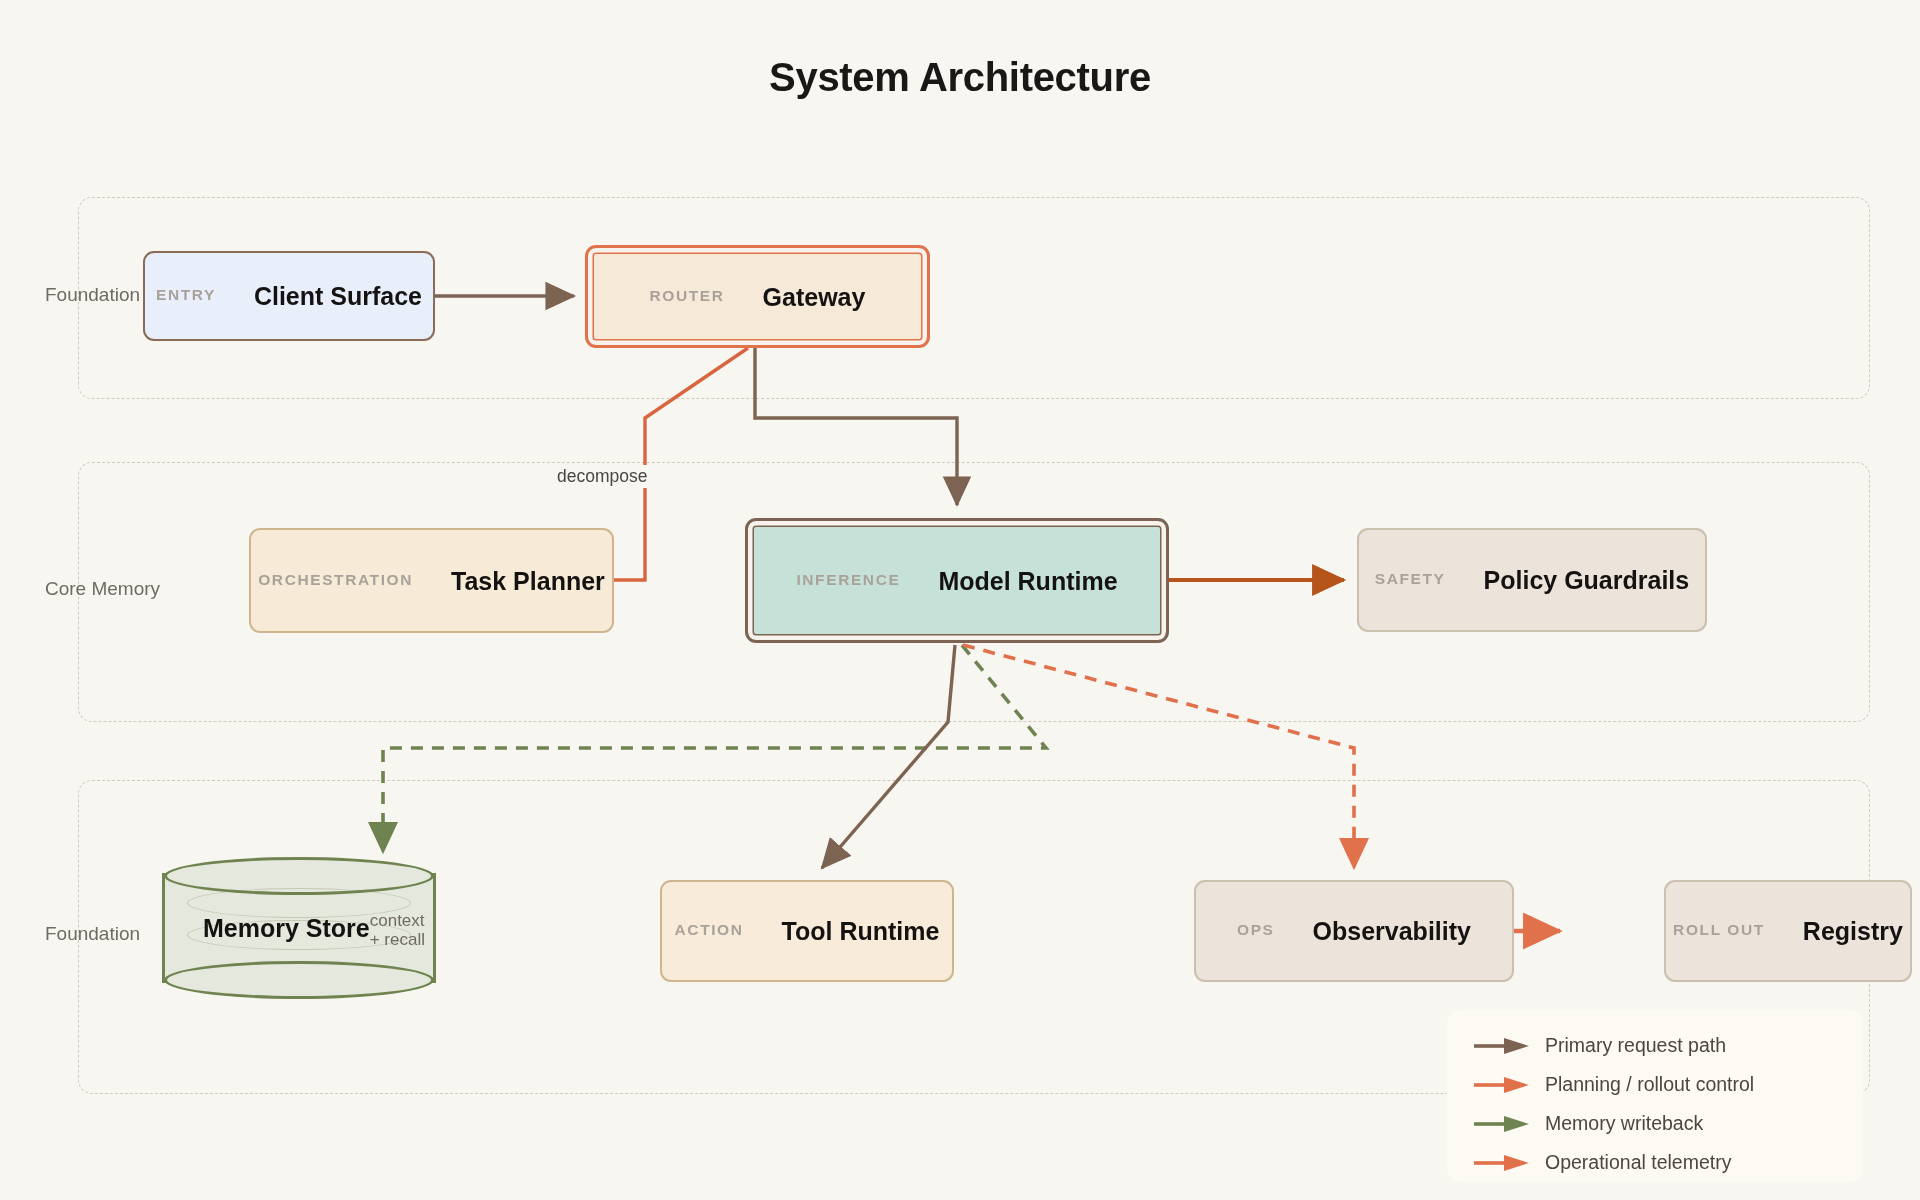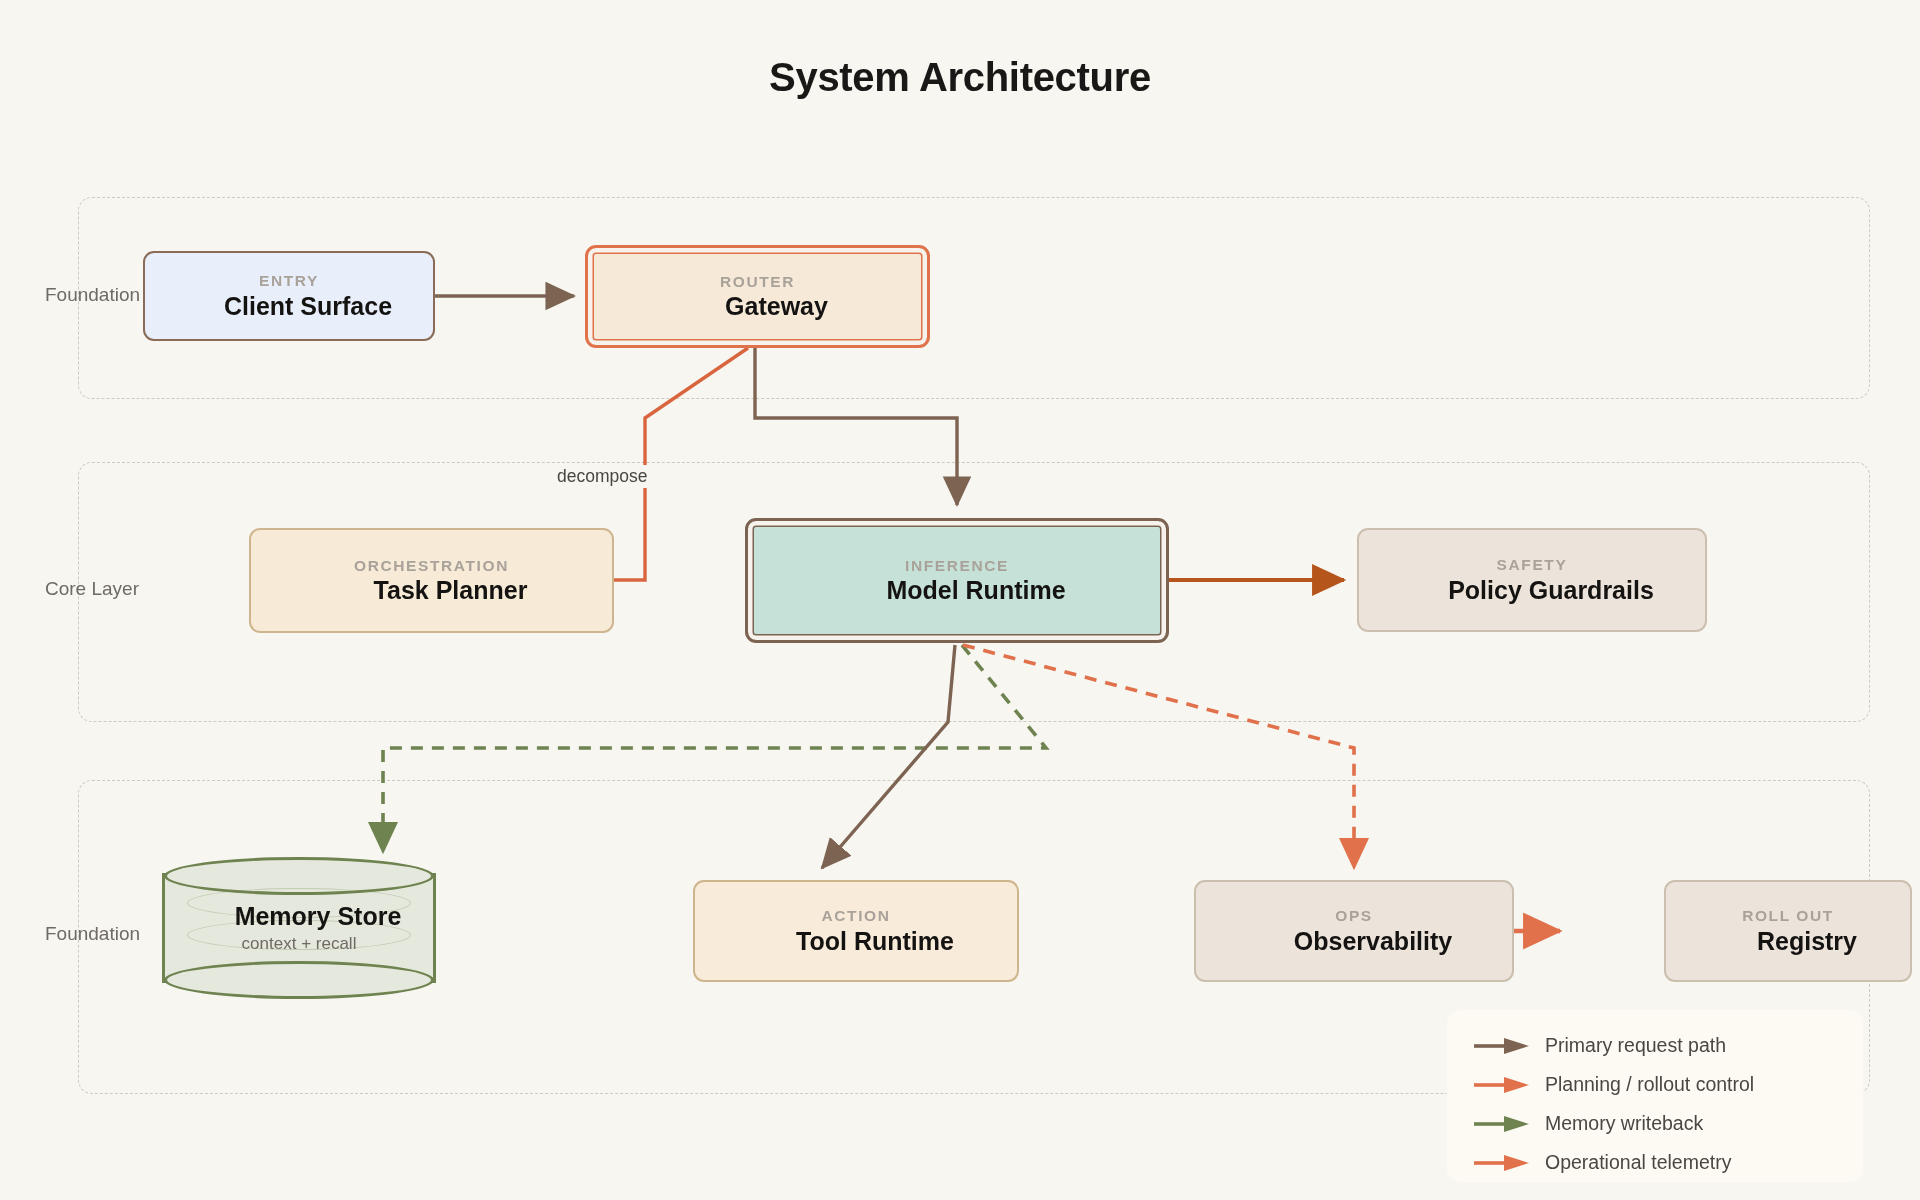--- a/index.html
+++ b/index.html
@@ -131,21 +131,21 @@
     right: 22px;
     height: 30px;
     border-radius: 50%;
     box-sizing: border-box;
     border: 1.4px solid rgba(122,140,92,0.32);
   }
   .cyl-body-text {
     position: relative;
     z-index: 3;
     display: flex;
-    flex-direction: column;
+    flex-direction: row;
     align-items: center;
   }
 
   
   .edge-label {
     position: absolute;
     font-size: 17.5px;
     color: #4a4641;
     background: #f7f6f1;
     padding: 1px 5px;
@@ -183,21 +183,21 @@
 <body>
 
 <div id="stage">
 
   <div class="diagram-title">System Architecture</div>
 
   <div id="bands-root">
       <div class="band" style="left: 78px; top: 197px; width: 1790px; height: 200px; border-color: rgb(207, 202, 192);"></div>
       <div class="band-label" style="left: 45px; top: 284px; width: 148px;">Foundation</div>
       <div class="band" style="left: 78px; top: 462px; width: 1790px; height: 258px; border-color: rgb(207, 202, 192);"></div>
-      <div class="band-label" style="left: 45px; top: 578px; width: 148px;">Core Layer</div>
+      <div class="band-label" style="left: 45px; top: 578px; width: 148px;">Core Memory</div>
       <div class="band" style="left: 78px; top: 780px; width: 1790px; height: 312px; border-color: rgb(207, 202, 192);"></div>
       <div class="band-label" style="left: 45px; top: 923px; width: 148px;">Foundation</div>
     </div>
 
   <svg id="edge-layer" viewBox="0 0 1920 1200">
     <defs>
       <marker id="ah-brown" markerWidth="11" markerHeight="11" refX="8.4" refY="4.2" orient="auto" markerUnits="strokeWidth">
         <path d="M0,0 L0,8.4 L9,4.2 z" fill="#7d6352"></path>
       </marker>
       <marker id="ah-coral" markerWidth="11" markerHeight="11" refX="8.4" refY="4.2" orient="auto" markerUnits="strokeWidth">
@@ -269,21 +269,21 @@
       <div class="node cylinder" style="left: 162px; top: 873px; width: 274px; height: 110px; background: rgb(229, 232, 220); border: 3px solid rgb(110, 131, 80); color: rgb(110, 131, 80);">
         <div class="cyl-cap top" style="background: rgb(229, 232, 220); border: 3px solid rgb(110, 131, 80);"></div>
         <div class="cyl-cap bot" style="background: rgb(229, 232, 220); border: 3px solid rgb(110, 131, 80);"></div>
         <div class="cyl-inner-line" style="top: 12px;"></div>
         <div class="cyl-inner-line" style="top: 44px;"></div>
         <div class="cyl-body-text">
           <div class="title">Memory Store</div>
           <div class="subtitle">context + recall</div>
         </div>
       </div>
-      <div class="node" style="left: 693px; top: 880px; width: 326px; height: 102px; background: rgb(248, 235, 217); border: 2.4px solid rgb(207, 181, 141); color: rgb(207, 181, 141);">
+      <div class="node" style="left: 660px; top: 880px; width: 294px; height: 102px; background: rgb(248, 235, 217); border: 2.4px solid rgb(207, 181, 141); color: rgb(207, 181, 141);">
         <div class="cyl-body-text">
           <div class="kicker">ACTION</div>
           <div class="title">Tool Runtime</div>
         </div>
       </div>
       <div class="node" style="left: 1194px; top: 880px; width: 320px; height: 102px; background: rgb(236, 228, 218); border: 2.4px solid rgb(203, 191, 174); color: rgb(203, 191, 174);">
         <div class="cyl-body-text">
           <div class="kicker">OPS</div>
           <div class="title">Observability</div>
         </div>

